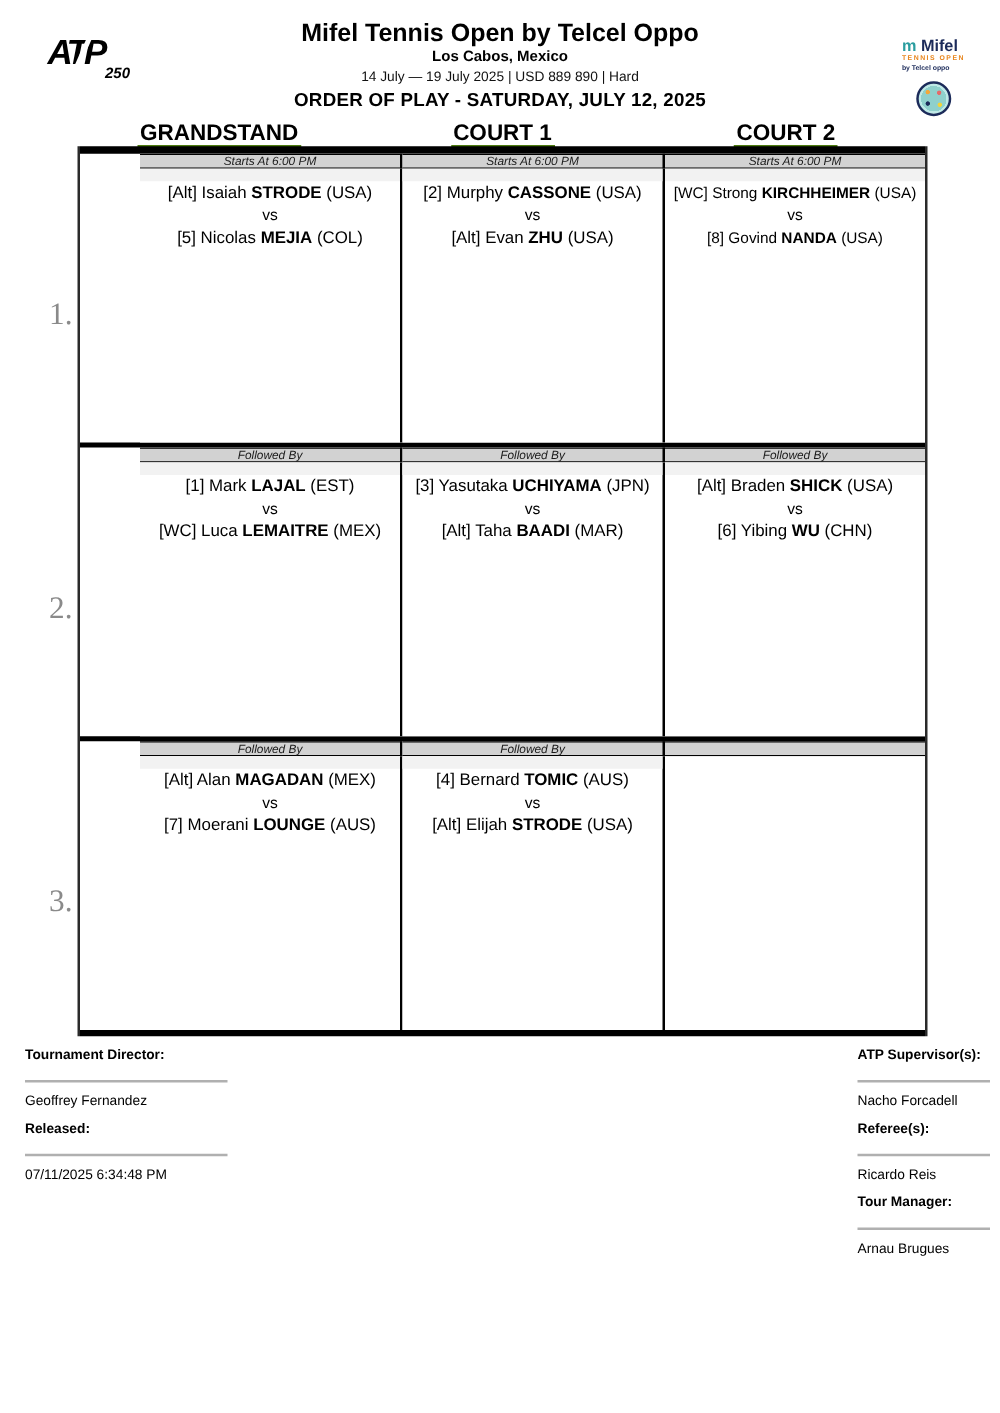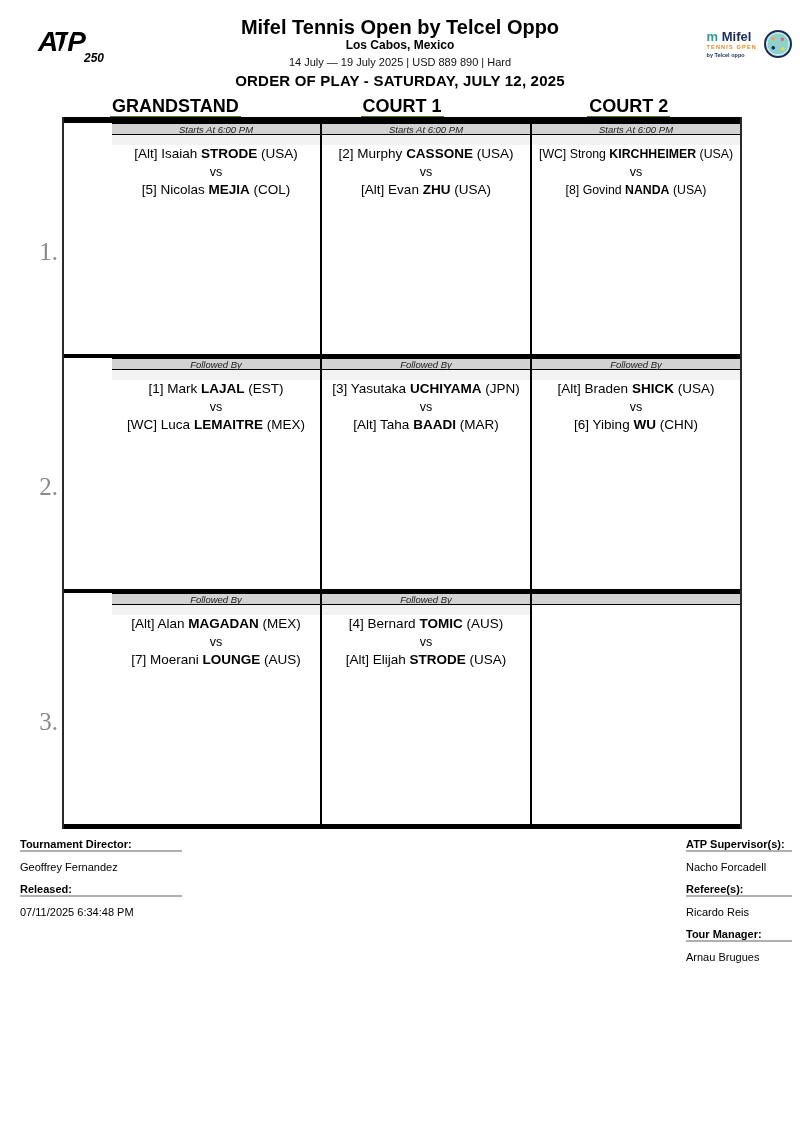--- a/index.html
+++ b/index.html
@@ -15,21 +15,21 @@
   
   .atp-logo{position:absolute;left:38px;top:28px;width:70px;}
   .atp-word{position:relative;font-style:italic;font-weight:900;font-size:28px;line-height:28px;
             letter-spacing:-3px;display:inline-block;}
   .atp-word::after{content:"";position:absolute;left:26px;top:-2px;width:4px;height:34px;
                    background:#fff;transform:rotate(24deg);}
   .atp-tier{display:block;text-align:right;font-style:italic;font-weight:bold;font-size:12px;
             margin-top:-5px;padding-right:4px;}
 
   
-  .mifel-logo{position:absolute;right:8px;top:30px;display:flex;align-items:center;gap:7px;}
+  .mifel-logo{position:absolute;right:28px;top:30px;display:flex;align-items:center;gap:7px;flex-direction:column;}
   .mifel-txt{text-align:left;color:#1c2b5a;line-height:1;}
   .mifel-name{font-size:13px;font-weight:bold;white-space:nowrap;}
   .mifel-mark{color:#2a9d9f;font-weight:900;}
   .mifel-sub{font-size:5.5px;font-weight:bold;letter-spacing:1.2px;color:#e8851c;margin-top:2px;}
   .mifel-sponsor{font-size:5.5px;font-weight:bold;color:#1c2b5a;margin-top:2px;}
   .mifel-ball{width:28px;height:28px;border-radius:50%;border:2px solid #1c2b5a;box-sizing:border-box;
       background:
         radial-gradient(circle at 30% 28%, #f2a83b 1.5px, transparent 2px),
         radial-gradient(circle at 68% 30%, #e46a6a 1.5px, transparent 2px),
         radial-gradient(circle at 30% 66%, #1c2b5a 1.5px, transparent 2px),
@@ -64,21 +64,21 @@
   .cell.small .match{font-size:12.3px;}
   .match .last{font-weight:bold;}
   .match .vs{font-size:12.5px;}
 
   
   .rownum{position:absolute;left:30px;width:28px;text-align:right;color:#8a8a8a;
           font-family:"Liberation Serif",serif;font-size:25px;line-height:26px;}
   .rownum.r1{top:239px;} .rownum.r2{top:474px;} .rownum.r3{top:709px;}
 
   
-  .f-label{font-weight:bold;font-size:11px;padding-bottom:0;border-bottom:2px solid #b0b0b0;
+  .f-label{font-weight:bold;font-size:11px;padding-bottom:14px;border-bottom:2px solid #b0b0b0;
            margin-bottom:9px;}
   .f-value{font-size:11px;margin-bottom:10px;}
   .footer-left{position:absolute;left:20px;top:838px;width:162px;}
   .footer-right{position:absolute;left:686px;top:838px;width:106px;}
   .footer-center{position:absolute;left:110px;top:839px;width:590px;text-align:center;}
   .fc-bold{font-size:11px;font-weight:bold;line-height:13px;}
   .fc-reg{font-size:11px;margin-top:9px;}
 </style>
 </head>
 <body>

